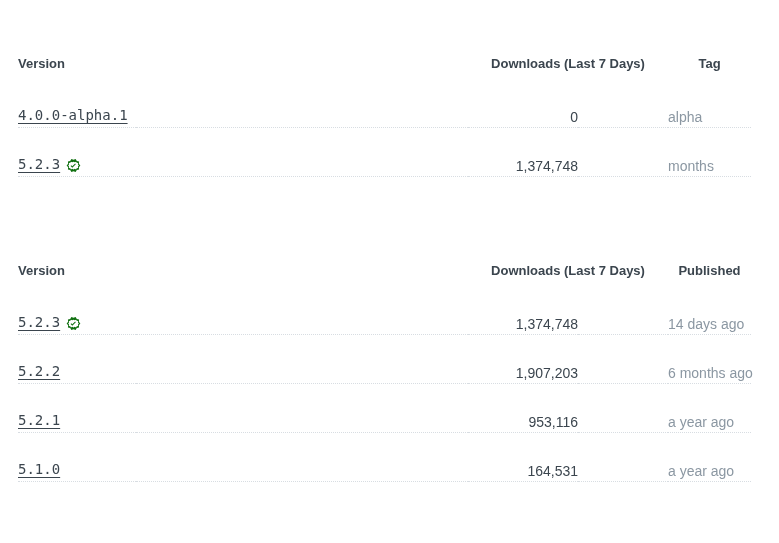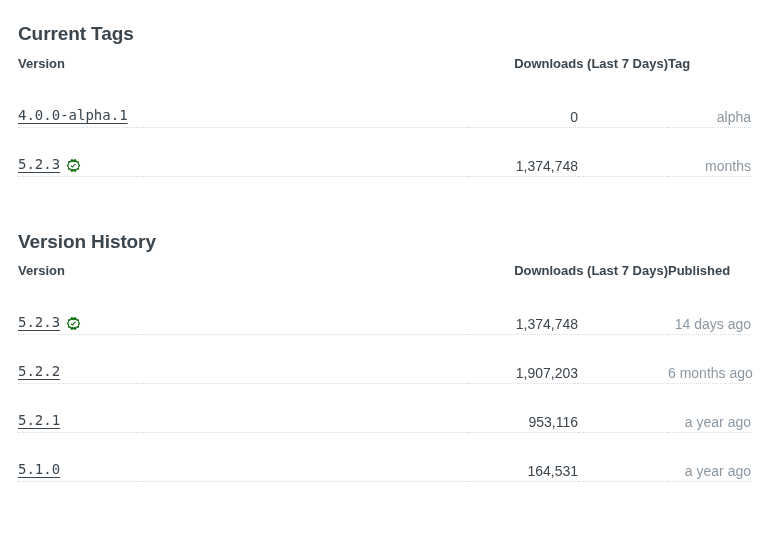--- a/index.html
+++ b/index.html
@@ -46,22 +46,22 @@
 
   table.vtable th {
     font-size: 13px;
     font-weight: bold;
     color: #3b454e;
     padding: 0 0 6px 0;
     vertical-align: bottom;
     line-height: 18px;
   }
   table.vtable th.col-version { text-align: left; margin-top: 14px; }
-  table.vtable th.col-downloads { text-align: right; }
-  table.vtable th.col-meta { text-align: left; }
+  table.vtable th.col-downloads { text-align: center; }
+  table.vtable th.col-meta { text-align: center; }
 
   table.vtable td {
     font-size: 14px;
     padding: 0;
     height: 48px;
     vertical-align: bottom;
     line-height: 20px;
     border-bottom: 1px dotted #d8dde2;
   }
   table.vtable thead th { border-bottom: none; }
@@ -98,21 +98,20 @@
   .badge-icon svg { display: block; }
 
   td.cell-downloads {
     text-align: right;
     color: #3b454e;
     font-size: 14px;
     white-space: nowrap;
     padding-bottom: 2px;
   }
   td.cell-meta {
-    text-align: right;
     color: #8b97a2;
     font-size: 14px;
     white-space: nowrap;
     padding-bottom: 2px;
   }
 
   
   td.leader {
     border-bottom: 1px dotted #dcdfe3;
     height: 48px;
@@ -124,21 +123,20 @@
   .w-lead1   { width: 332px; }
   .w-down    { width: 110px; }
   .w-lead2   { width: 90px; }
   .w-meta    { width: 83px; }
 </style>
 </head>
 <body>
 
 <div class="page">
 
-  <h2 class="section-title tags-title">Current Tags</h2>
 
   <table class="vtable tags-table">
     <colgroup>
       <col class="w-version">
         <col class="w-lead1">
         <col class="w-down">
         <col class="w-lead2">
         <col class="w-meta">
     </colgroup>
     <thead>
@@ -169,21 +167,20 @@
               </span>
             </span></td>
           <td class="leader"></td>
           <td class="cell-downloads">1,374,748</td>
           <td class="leader"></td>
           <td class="cell-meta">months</td>
         </tr>
       </tbody>
   </table>
 
-  <h2 class="section-title history-title">Version History</h2>
 
   <table class="vtable history-table">
     <colgroup>
       <col class="w-version">
         <col class="w-lead1">
         <col class="w-down">
         <col class="w-lead2">
         <col class="w-meta">
     </colgroup>
     <thead>

